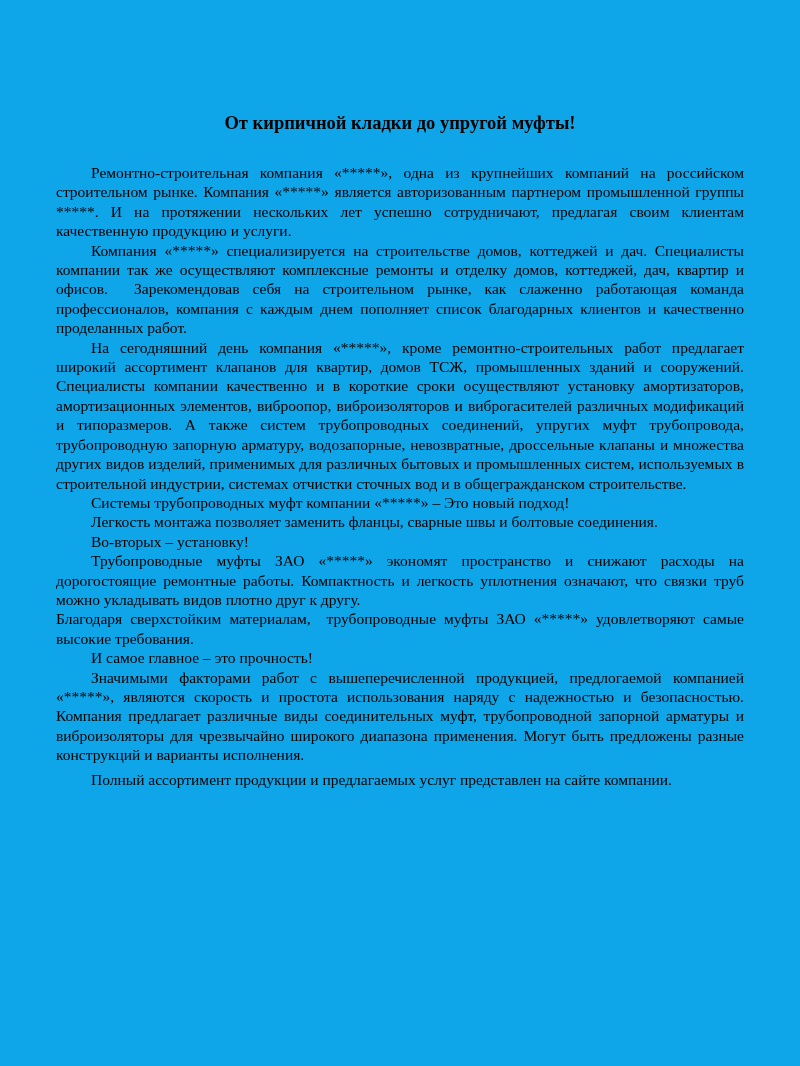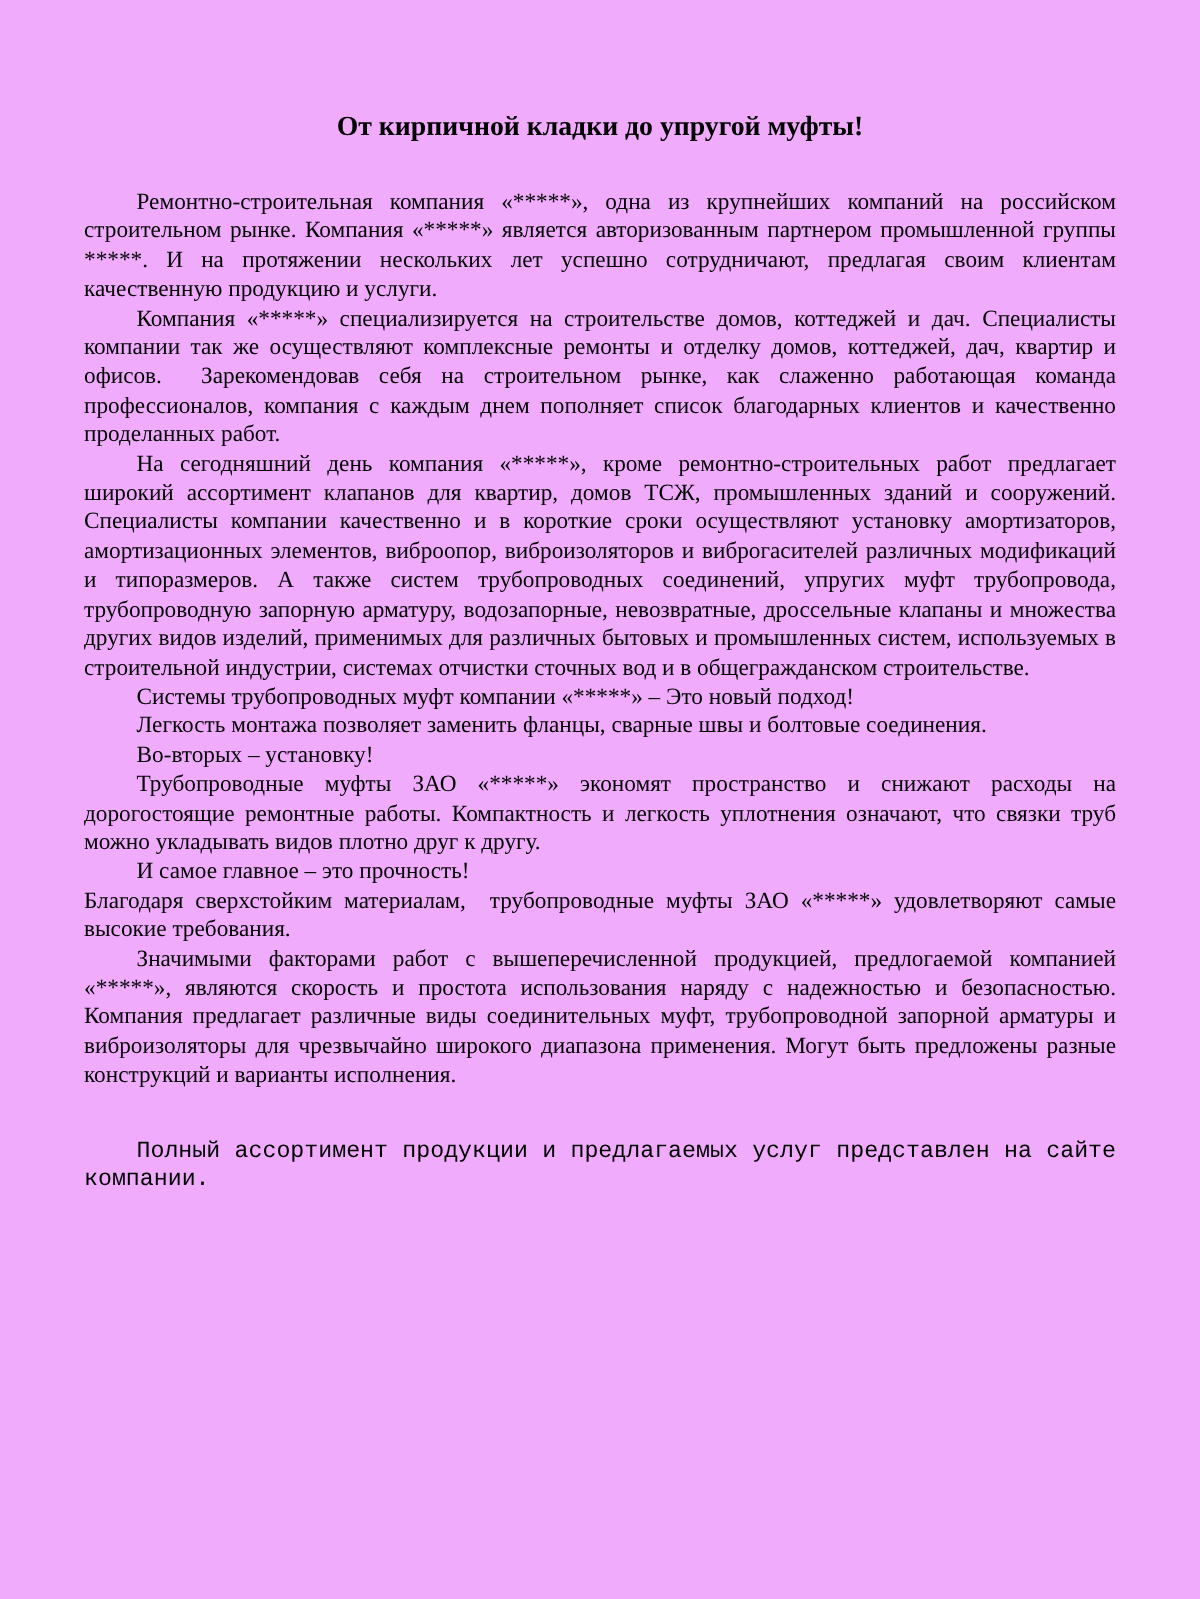--- a/index.html
+++ b/index.html
@@ -4,44 +4,43 @@
 <style>
   html, body {
     margin: 0;
     padding: 0;
     background: #ffffff;
   }
   .page {
     box-sizing: border-box;
     width: 800px;
     min-height: 1066px;
-    background: #f0abfc;
+    background: #0ea5e9;
     color: #000000;
     font-family: "Liberation Serif", "DejaVu Serif", serif;
     font-size: 15.5px;
     line-height: 19.4px;
-    padding: 74px 56px 60px 56px;
+    padding: 112px 56px 60px 56px;
   }
   .doc-title {
     font-size: 18.5px;
     font-weight: bold;
     text-align: center;
     margin: 0 0 29px 0;
     line-height: 22px;
   }
   .para {
     margin: 0;
     text-align: justify;
   }
   .para.indent {
     text-indent: 35px;
   }
   .para.gap-before {
-    margin-top: 31px;
-    font-family: Liberation Mono, monospace;
+    margin-top: 5px;
   }
 </style>
 </head>
 <body>
 
 <div class="page">
   <h1 class="doc-title">От кирпичной кладки до упругой муфты!</h1>
 
   <p class="para indent">Ремонтно-строительная компания «*****», одна из крупнейших компаний на российском строительном рынке. Компания «*****» является авторизованным партнером промышленной группы *****. И на протяжении нескольких лет успешно сотрудничают, предлагая своим клиентам качественную продукцию и услуги.</p>
 
@@ -52,21 +51,21 @@
 
   <p class="para indent">Системы трубопроводных муфт компании «*****» – Это новый подход!</p>
 
 
   <p class="para indent">Легкость монтажа позволяет заменить фланцы, сварные швы и болтовые соединения.</p>
 
   <p class="para indent">Во-вторых – установку!</p>
 
   <p class="para indent">Трубопроводные муфты ЗАО «*****» экономят пространство и снижают расходы на дорогостоящие ремонтные работы. Компактность и легкость уплотнения означают, что связки труб можно укладывать видов плотно друг к другу.</p>
 
+  <p class="para">Благодаря сверхстойким материалам,&nbsp; трубопроводные муфты ЗАО «*****» удовлетворяют самые высокие требования.</p>
+
   <p class="para indent">И самое главное – это прочность!</p>
-
-  <p class="para">Благодаря сверхстойким материалам,&nbsp; трубопроводные муфты ЗАО «*****» удовлетворяют самые высокие требования.</p>
 
 
   <p class="para indent">Значимыми факторами работ с вышеперечисленной продукцией, предлогаемой компанией «*****», являются скорость и простота использования наряду с надежностью и безопасностью. Компания предлагает различные виды соединительных муфт, трубопроводной запорной арматуры и виброизоляторы для чрезвычайно широкого диапазона применения. Могут быть предложены разные конструкций и варианты исполнения.</p>
 
   <p class="para indent gap-before">Полный ассортимент продукции и предлагаемых услуг представлен на сайте компании.</p>
 </div>
 
 </body></html>

